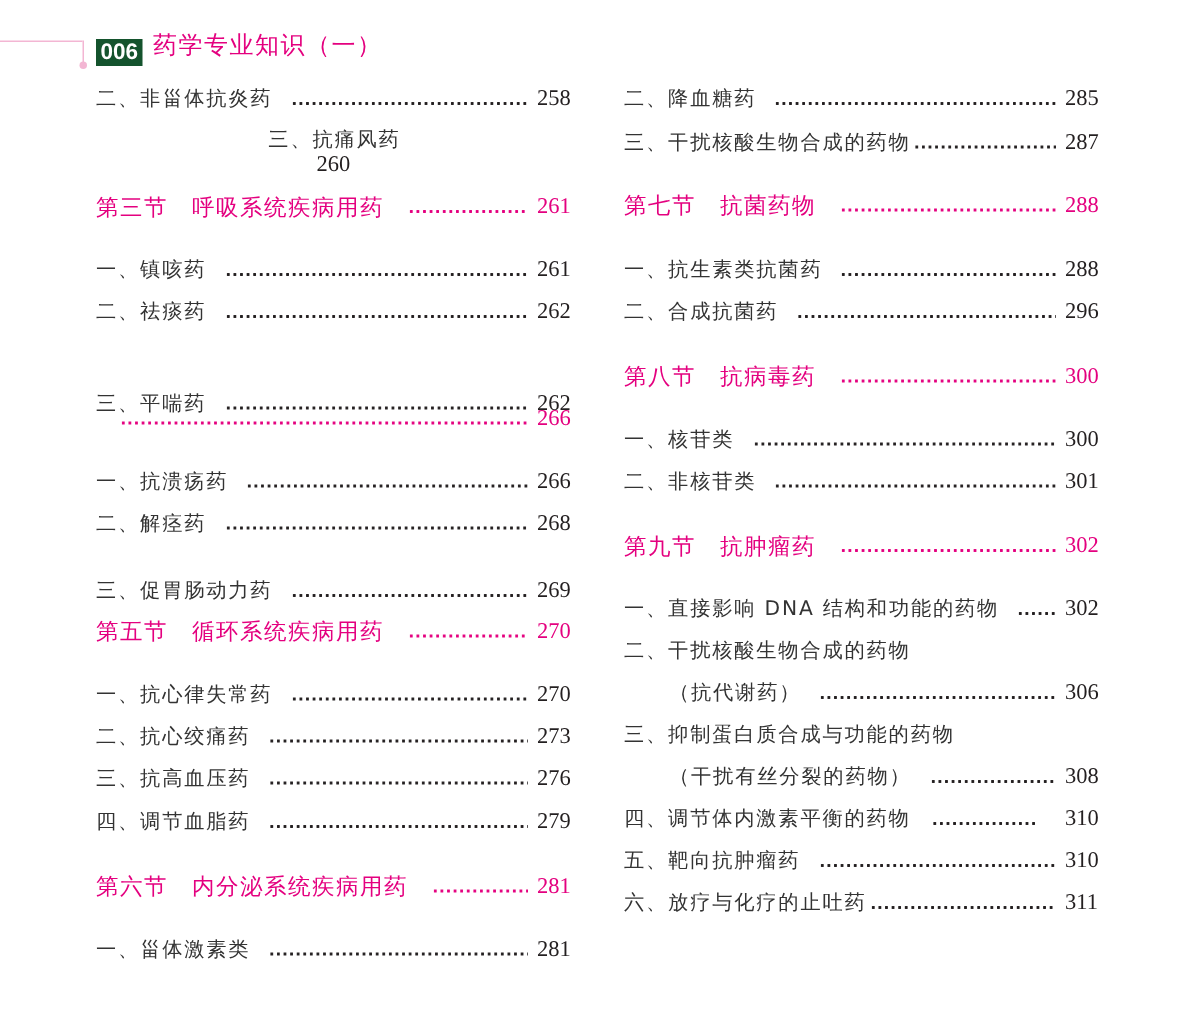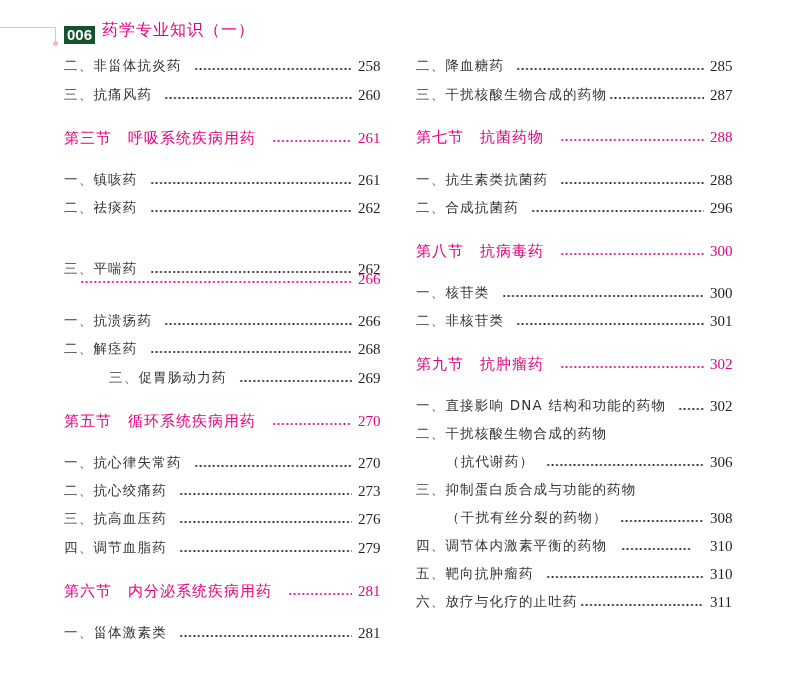--- a/index.html
+++ b/index.html
@@ -38,21 +38,21 @@
 <div class="hdr-dot"></div>
 <div class="badge">006</div>
 <div class="book-title">药学专业知识（一）</div>
 
 <div class="col left" id="col-left">
     <div class="row" style="top: 55px;">
       <span class="label">二、非甾体抗炎药</span>
       <span class="dots"></span>
       <span class="page">258</span>
     </div>
-    <div class="row" style="top: 84px;">
+    <div class="row" style="top: 84px; flex-direction: column;">
       <span class="label">三、抗痛风药</span>
       <span class="dots"></span>
       <span class="page">260</span>
     </div>
     <div class="row section" style="top: 127px;">
       <span class="label"><span class="sec-gap">第三节</span><span>呼吸系统疾病用药</span></span>
       <span class="dots"></span>
       <span class="page">261</span>
     </div>
     <div class="row" style="top: 169px;">
@@ -77,21 +77,21 @@
     <div class="row" style="top: 310px;">
       <span class="label">一、抗溃疡药</span>
       <span class="dots"></span>
       <span class="page">266</span>
     </div>
     <div class="row" style="top: 338px;">
       <span class="label">二、解痉药</span>
       <span class="dots"></span>
       <span class="page">268</span>
     </div>
-    <div class="row" style="top: 367px; margin-left: 45px;">
+    <div class="row" style="top: 383px;">
       <span class="label">三、促胃肠动力药</span>
       <span class="dots"></span>
       <span class="page">269</span>
     </div>
     <div class="row section" style="top: 410px;">
       <span class="label"><span class="sec-gap">第五节</span><span>循环系统疾病用药</span></span>
       <span class="dots"></span>
       <span class="page">270</span>
     </div>
     <div class="row" style="top: 452px;">

